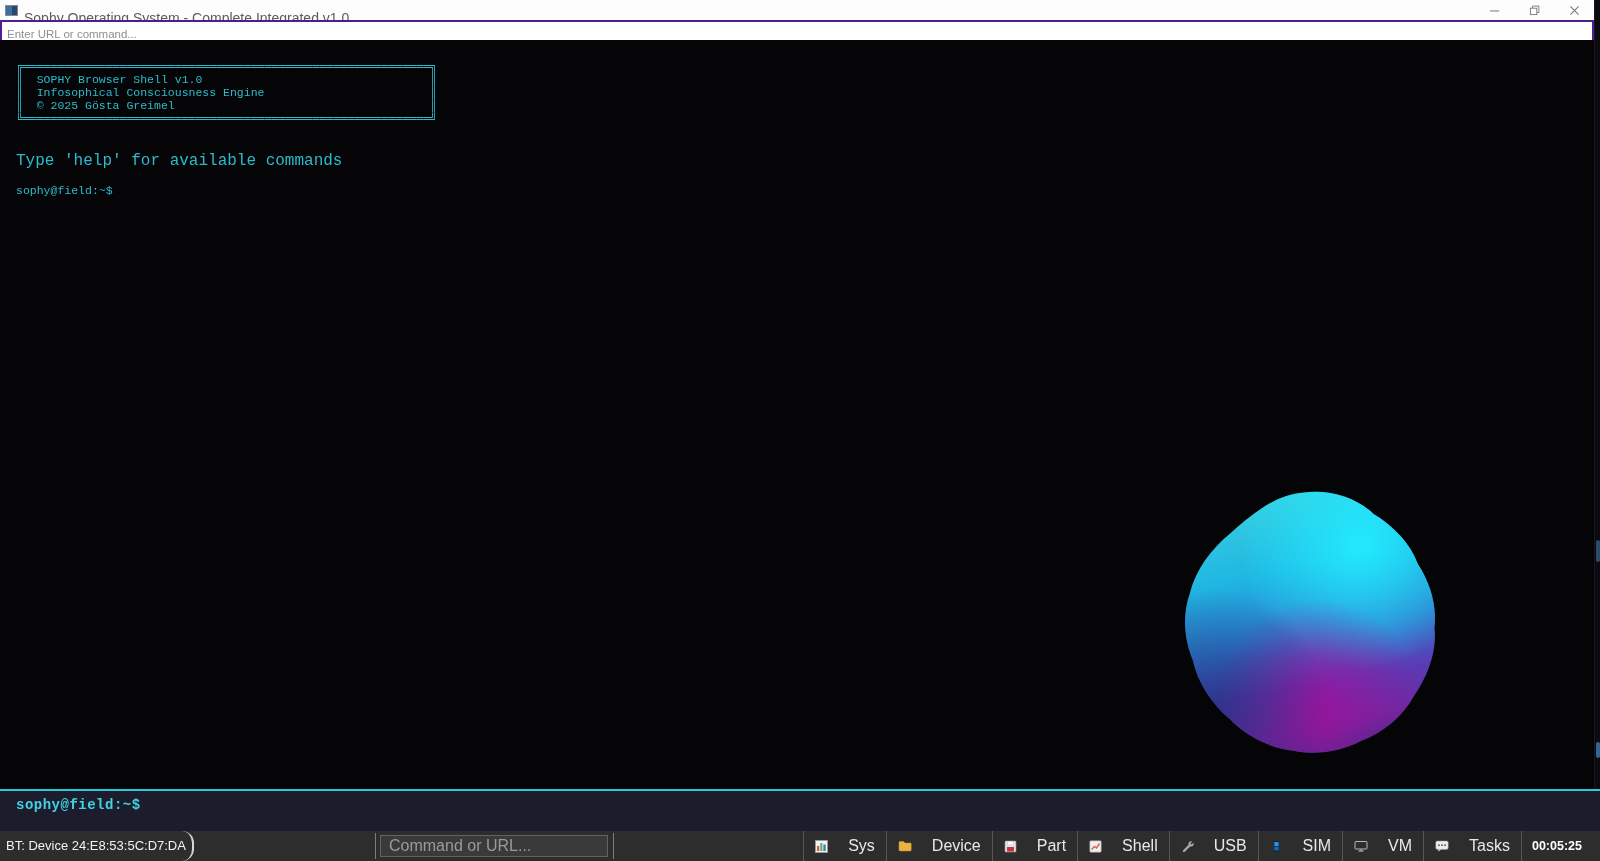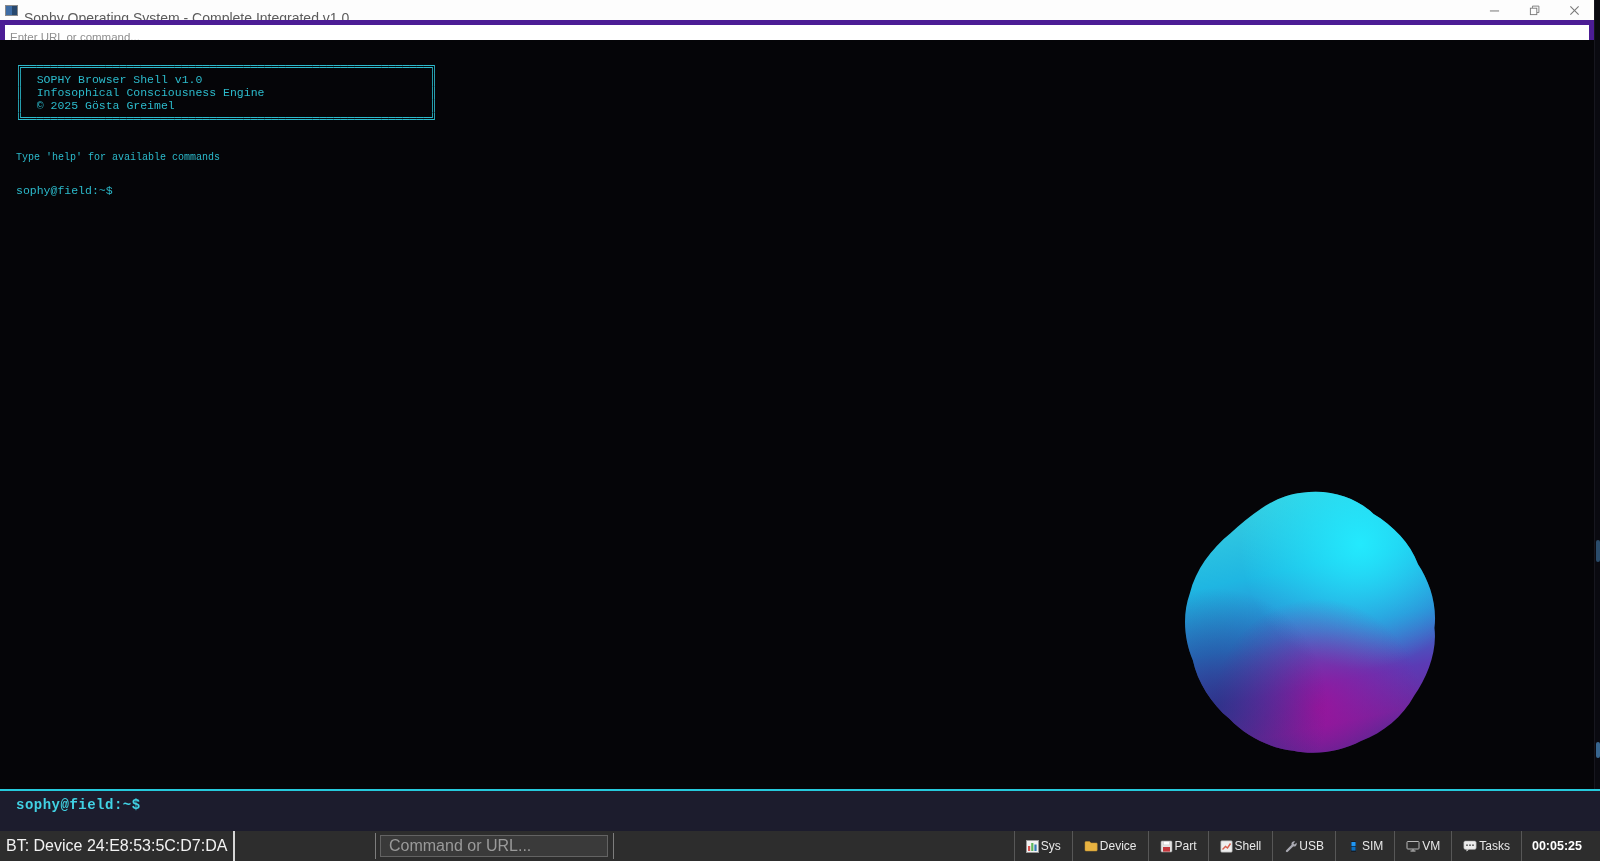--- a/index.html
+++ b/index.html
@@ -22,21 +22,21 @@
   .title-text { font-size:14px; color:#5c5c5c; white-space:nowrap;margin-top:16px; }
   .win-controls { margin-left:auto; display:flex; height:100%; }
   .win-btn {
     width:40px; height:100%; display:flex; align-items:center; justify-content:center;
     background:transparent; border:none; cursor:default;
   }
   .win-btn svg { display:block; }
 
   .urlbar { position:absolute; top:20px; left:0; width:1594px; height:20px; background:#fff; }
   .url-input {
-    width:100%; height:100%; border:5px solid #4c1d95; background:#fff;
+    width:100%; height:100%; border:2px solid #4c1d95; background:#fff;
     font-family:"Liberation Sans", sans-serif; font-size:11.5px; color:#333; padding:12px 5px;
     outline:none;
   }
   .url-input::placeholder { color:#8f8f8f; }
 
   
   .right-strip {
     position:absolute; top:0; right:0; width:6px; height:831px;
     background:#0a0a10; border-left:1px solid #17171f;
   }
@@ -46,21 +46,21 @@
 
   
   .terminal { position:absolute; top:40px; left:0; width:1600px; height:749px; background:#050508; }
   .shell-banner {
     position:absolute; top:20px; left:16px;
     font-family:"Liberation Mono", monospace; font-size:11.5px; line-height:13px;
     color:#2cbbcc; white-space:pre;
   }
   .term-help {
     position:absolute; top:112px; left:16px;
-    font-family:"Liberation Mono", monospace; font-size:10px; color:#2cbbcc; white-space:pre;
+    font-family:"Liberation Mono", monospace; font-size:16px; color:#2cbbcc; white-space:pre;
   }
   .term-prompt {
     position:absolute; top:144px; left:16px;
     font-family:"Liberation Mono", monospace; font-size:11.5px; color:#2cbbcc; white-space:pre;
   }
   .blob { position:absolute; left:1155px; top:443px; width:294px; height:290px; }
 
   
   .divider { position:absolute; top:789px; left:0; width:1600px; height:2px; background:#26cadd; z-index:4; }
   .promptbar {
@@ -72,36 +72,36 @@
     color:#41d2e4; letter-spacing:0.5px;
   }
 
   
   .taskbar {
     position:absolute; top:831px; left:0; width:1600px; height:30px;
     background:#2d2d2d; z-index:5; color:#e8e8e8;
   }
   .bt-chip {
     position:absolute; left:0; top:0; height:30px; line-height:30px;
-    padding:0 6px; font-size:16px; color:#f2f2f2;
-    border-right:2px solid #d6d6d6; white-space:nowrap;
+    padding:0 6px; font-size:13px; color:#f2f2f2;
+    border-right:2px solid #d6d6d6; white-space:nowrap;border-radius:12px;
   }
   .tb-sep-l { position:absolute; left:375px; top:2px; width:1px; height:26px; background:#7d7d7d; }
   .tb-sep-r { position:absolute; left:613px; top:2px; width:1px; height:26px; background:#7d7d7d; }
   .tb-input {
     position:absolute; left:380px; top:4px; width:228px; height:22px;
     background:#3a3a3a; border:1px solid #636363; color:#cfcfcf;
     font-family:"Liberation Sans", sans-serif; font-size:16px; padding:0 8px; outline:none;
   }
   .tb-input::placeholder { color:#9a9a9a; }
   .tb-right { position:absolute; right:0; top:0; height:30px; display:flex; align-items:stretch; }
   .tb-item {
-    display:flex; align-items:center; gap:2px; padding:0 11px;
+    display:flex; align-items:center; gap:20px; padding:0 11px;
     border-left:1px solid #575757; background:transparent; border-top:none; border-bottom:none; border-right:none;
-    color:#e8e8e8; font-family:"Liberation Sans", sans-serif; font-size:12px; cursor:default;
+    color:#e8e8e8; font-family:"Liberation Sans", sans-serif; font-size:16px; cursor:default;
   }
   .tb-item svg { display:block; }
   .tb-clock {
     display:flex; align-items:center; padding:0 18px 0 10px;
     border-left:1px solid #575757; color:#ffffff; font-weight:bold; font-size:12.5px;
     white-space:nowrap;
   }
 </style>
 </head>
 <body>

